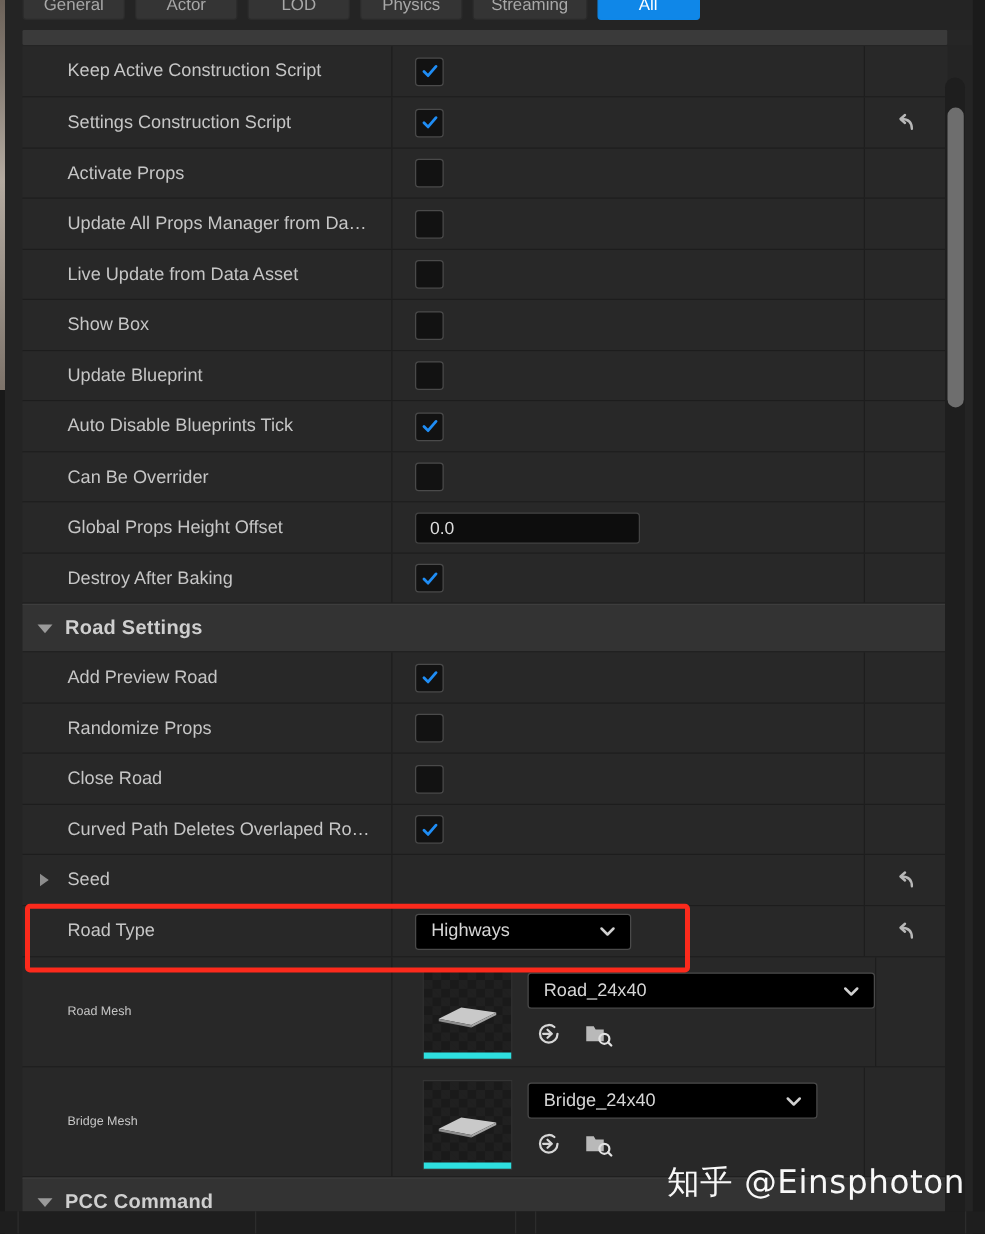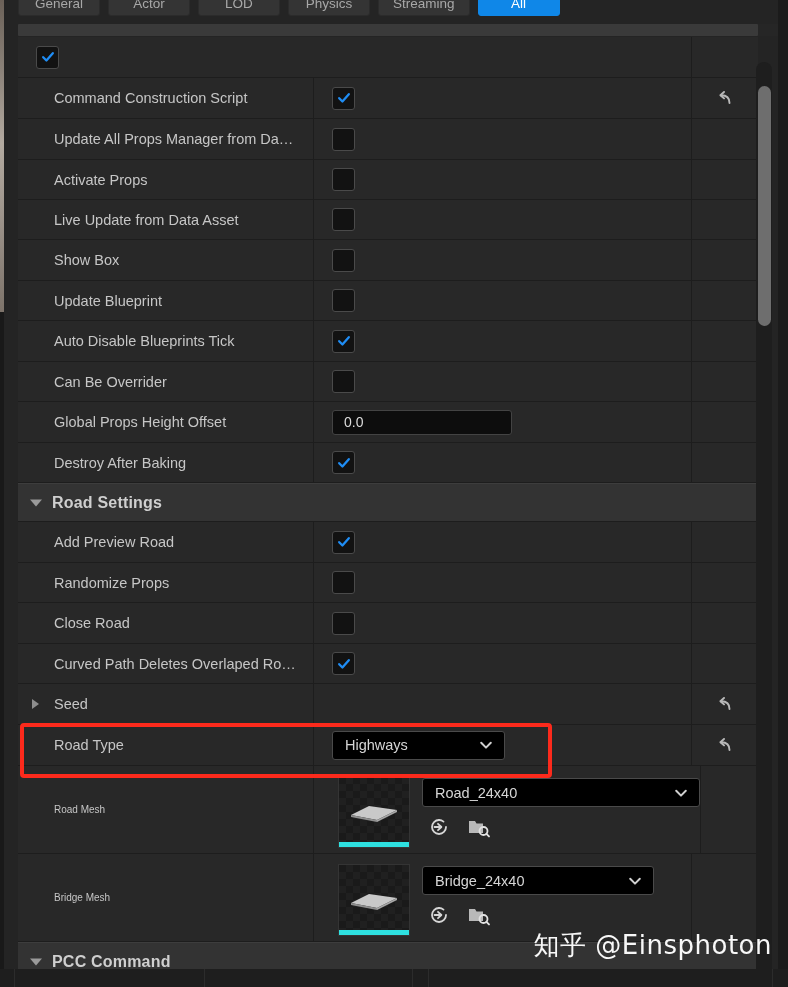--- a/index.html
+++ b/index.html
@@ -222,57 +222,58 @@
     </div>
 
     <div id="scrollarea">
 
       <div id="col-header"></div>
       <div id="col-header-right"></div>
 
       <div id="rows">
 
         <div class="row" style="height:41px">
+          <div class="name-cell">Keep Active Construction Script</div>
           <div class="value-cell">
             <div class="checkbox">
               <svg class="tick" viewBox="0 0 16 16">
                   <path d="M2.5 8.2 L6.2 12 L13.5 3.6" stroke="#1f8df5" stroke-width="2.6" fill="none" stroke-linecap="round" stroke-linejoin="round"></path>
                 </svg>
             </div>
           </div>
           <div class="revert-cell"></div>
         </div>
 
         <div class="row" style="height:41px">
-          <div class="name-cell">Command Construction Script</div>
+          <div class="name-cell">Settings Construction Script</div>
           <div class="value-cell">
             <div class="checkbox">
               <svg class="tick" viewBox="0 0 16 16">
                   <path d="M2.5 8.2 L6.2 12 L13.5 3.6" stroke="#1f8df5" stroke-width="2.6" fill="none" stroke-linecap="round" stroke-linejoin="round"></path>
                 </svg>
             </div>
           </div>
           <div class="revert-cell">
             <svg class="revert-icon" width="20" height="20" viewBox="0 0 20 20">
               <path d="M14.5 15 C14.5 9.5 11 7.2 6.2 7.2" stroke="#d2d2d2" stroke-width="1.9" fill="none" stroke-linecap="round"></path>
               <path d="M9 4 L5.4 7.2 L9 10.4" stroke="#d2d2d2" stroke-width="1.9" fill="none" stroke-linecap="round" stroke-linejoin="round"></path>
             </svg>
           </div>
         </div>
 
+        <div class="row" style="height:40px">
+          <div class="name-cell">Activate Props</div>
+          <div class="value-cell">
+            <div class="checkbox"></div>
+          </div>
+          <div class="revert-cell"></div>
+        </div>
+
         <div class="row" style="height:41px">
           <div class="name-cell">Update All Props Manager from Da…</div>
-          <div class="value-cell">
-            <div class="checkbox"></div>
-          </div>
-          <div class="revert-cell"></div>
-        </div>
-
-        <div class="row" style="height:40px">
-          <div class="name-cell">Activate Props</div>
           <div class="value-cell">
             <div class="checkbox"></div>
           </div>
           <div class="revert-cell"></div>
         </div>
 
         <div class="row" style="height:40px">
           <div class="name-cell">Live Update from Data Asset</div>
           <div class="value-cell">
             <div class="checkbox"></div>

